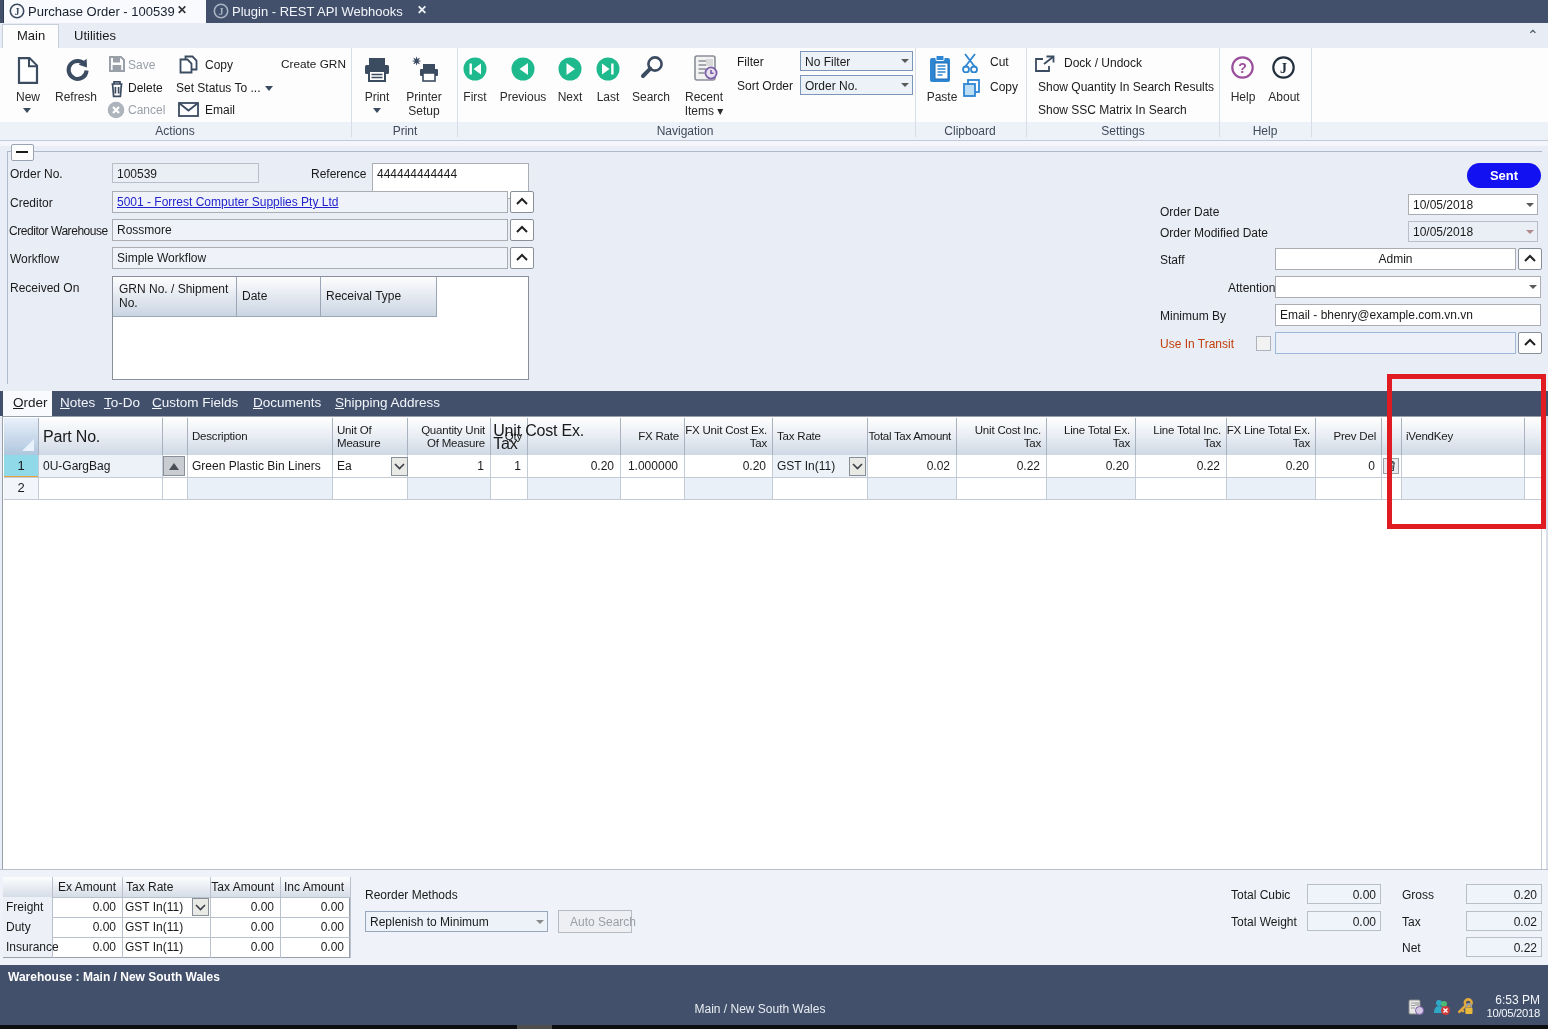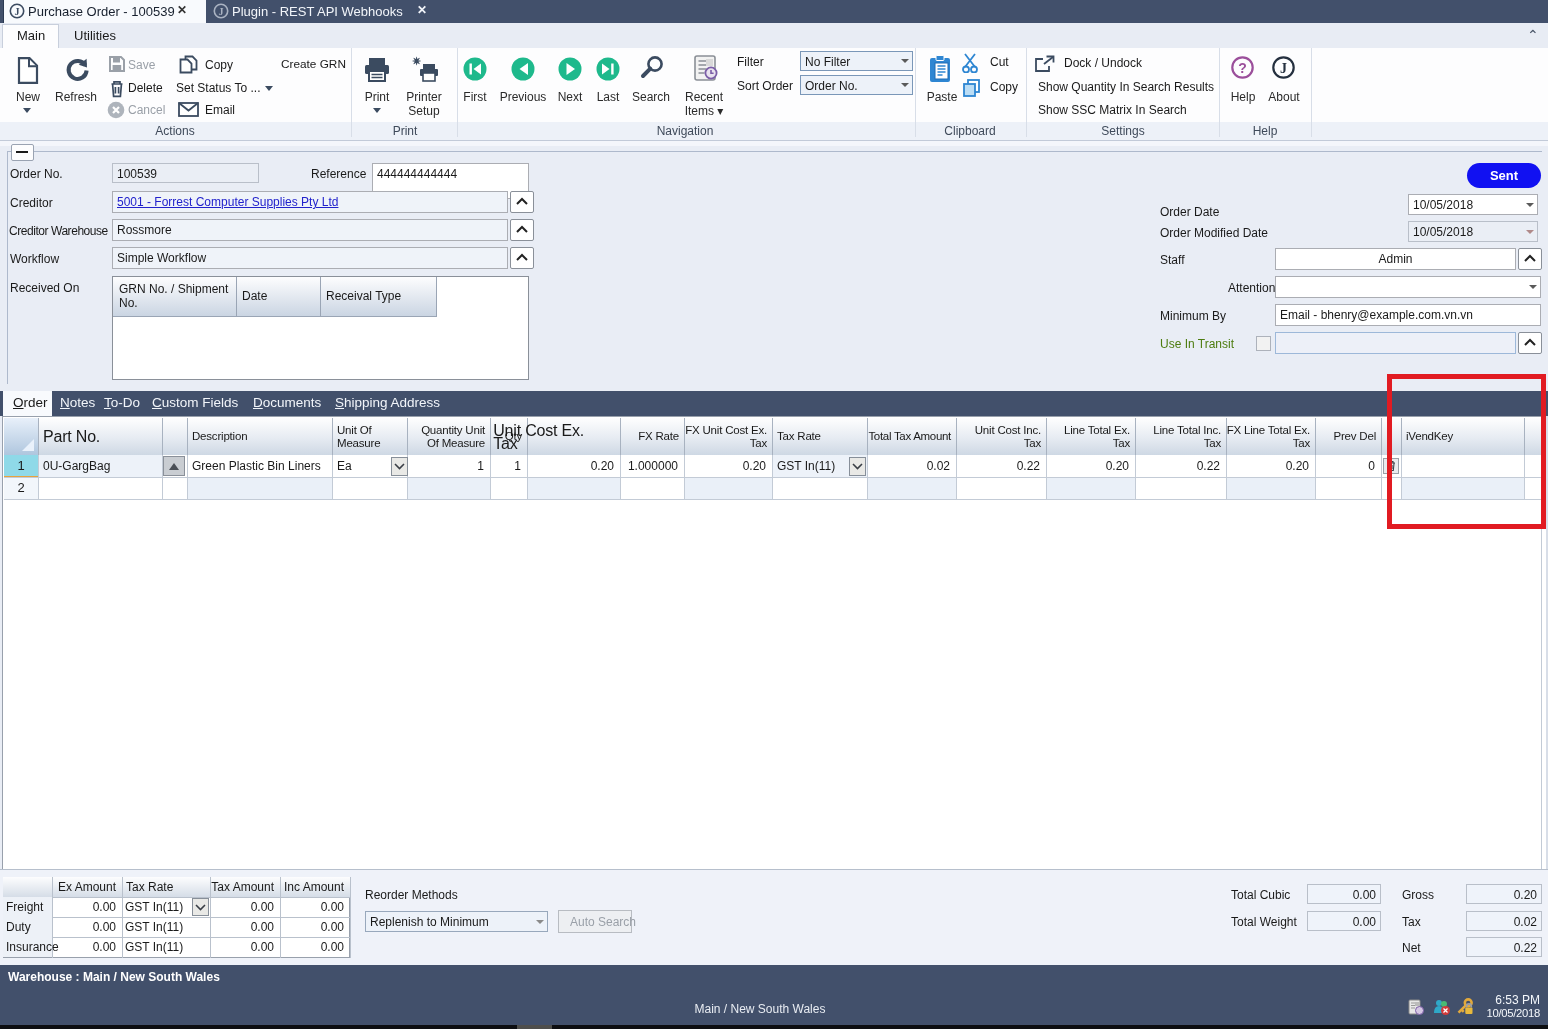--- a/index.html
+++ b/index.html
@@ -293,21 +293,21 @@
 <div class="inp" style="left:1275px;top:248px;width:241px;height:22px;text-align:center;">Admin</div>
 <div class="upbtn" style="left:1518px;top:248px;"><svg width="12" height="8">
       <path d="M1 7 L6 2 L11 7" fill="none" stroke="#222" stroke-width="2"></path>
     </svg></div>
 <div class="lbl" style="left:1228px;top:281px;">Attention</div>
 <div class="inp" style="left:1275px;top:276px;width:266px;height:22px;">
     <span class="ddarrow"></span>
   </div>
 <div class="lbl" style="left:1160px;top:309px;">Minimum By</div>
 <div class="inp" style="left:1275px;top:304px;width:266px;height:22px;">Email - bhenry@example.com.vn.vn</div>
-<div class="lbl" style="left:1160px;top:337px;color:#4d7c0f;">Use In Transit</div>
+<div class="lbl" style="left:1160px;top:337px;color:#c2410c;">Use In Transit</div>
 <div class="abs" style="left:1256px;top:336px;width:13px;height:13px;background:#F2F2F2;border:1px solid #ADB2BB;"></div>
 <div class="inp" style="left:1275px;top:332px;width:241px;height:22px;background:#EDF0F8;border:1px solid #9DB8D9;"></div>
 <div class="upbtn" style="left:1518px;top:332px;"><svg width="12" height="8">
       <path d="M1 7 L6 2 L11 7" fill="none" stroke="#222" stroke-width="2"></path>
     </svg></div>
 
 <div class="abs" style="left:0;top:391px;width:1548px;height:25px;background:#42506B;"></div>
 <div class="abs" style="left:3px;top:391px;width:49px;height:25px;background:#F8FAFD;"></div>
 <div class="lbl" style="left:13px;top:395px;font-size:13.5px;"><span style="text-decoration:underline;">O</span>rder</div>
 <div class="lbl" style="left:60px;top:395px;font-size:13.5px;color:#F2F5FA;"><span style="text-decoration:underline;">N</span>otes</div>

